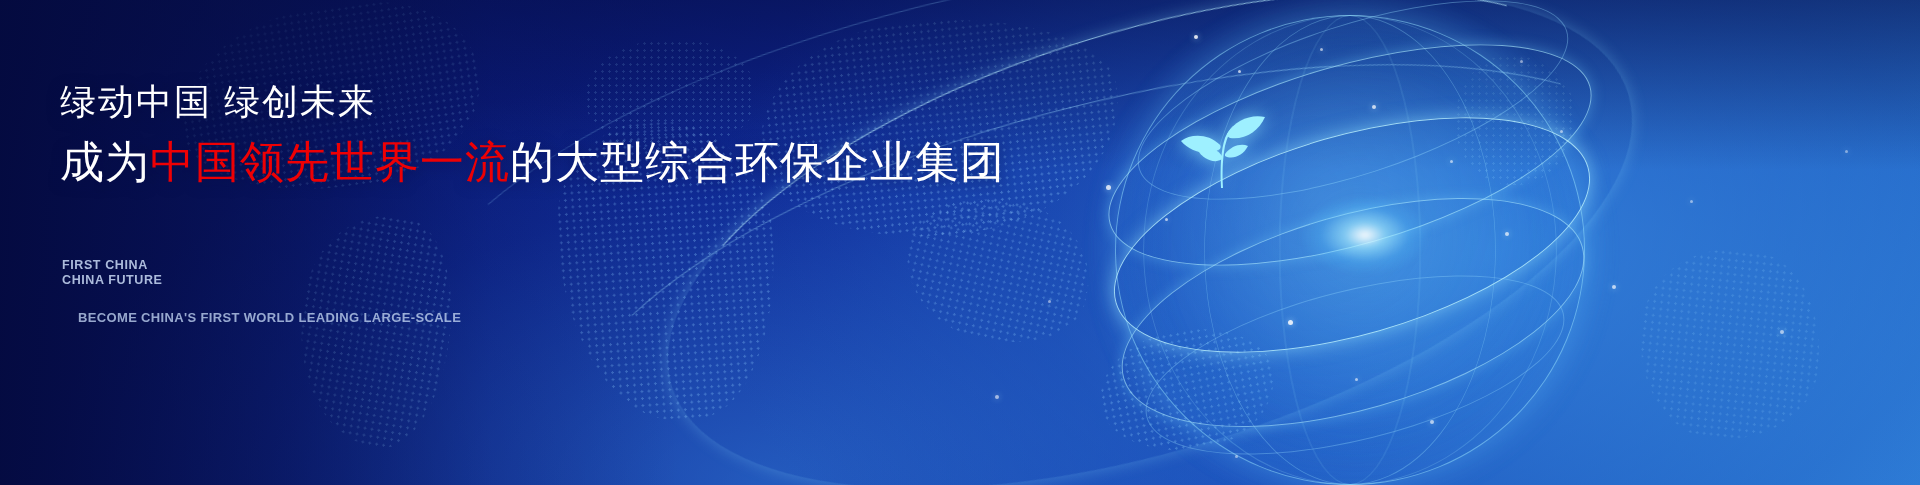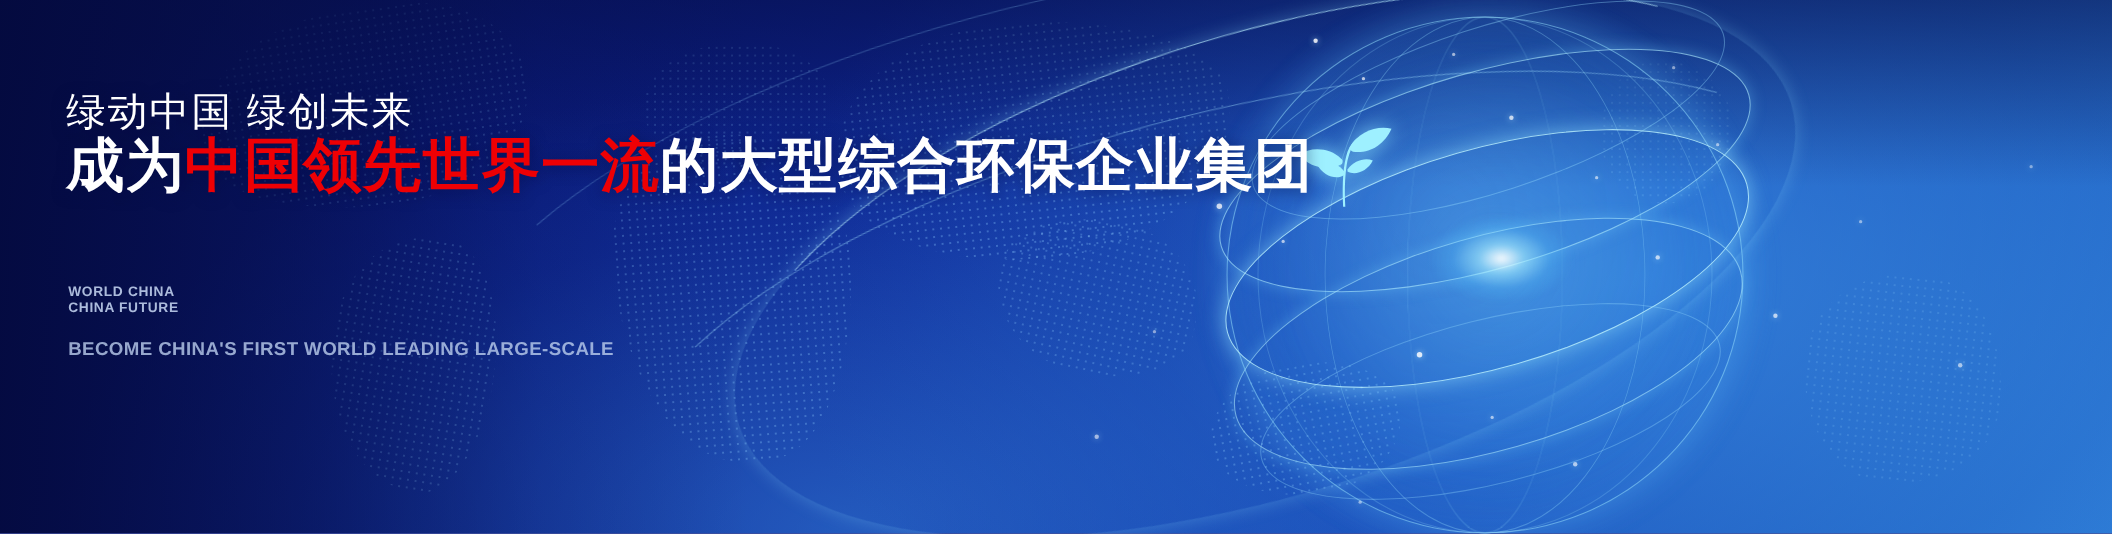--- a/index.html
+++ b/index.html
@@ -152,35 +152,35 @@
   
   .copy { position:absolute; left:60px; top:0; width:1000px; height:100%; }
 
   .headline1 {
     position:absolute; left:0; top:78px;
     font-size:36px; font-weight:300; letter-spacing:2px;
     color:#ffffff; white-space:nowrap;
     text-shadow:0 2px 14px rgba(0,12,70,0.55);
   }
   .headline2 {
-    position:absolute; left:0; top:115px;
-    font-size:53px; font-weight:700; letter-spacing:1px;
+    position:absolute; left:0; top:133px;
+    font-size:44px; font-weight:400; letter-spacing:1px;
     color:#ffffff; white-space:nowrap;
     text-shadow:0 2px 14px rgba(0,12,70,0.55);
   }
   .hl-red { color:#ee0004; }
 
   .sub-en {
     position:absolute; left:2px; top:258px;
     font-size:12.5px; font-weight:bold; letter-spacing:0.6px;
     line-height:15px; color:rgba(196,212,240,0.88);
   }
   .tagline-en {
-    position:absolute; left:2px; top:310px;
-    font-size:17px; font-weight:bold; letter-spacing:0.35px;
+    position:absolute; left:18px; top:310px;
+    font-size:13px; font-weight:bold; letter-spacing:0.35px;
     line-height:15px; color:rgba(188,206,238,0.80);
   }
 </style>
 </head>
 <body>
 
 <div class="banner">
 
   <div class="map-dots"></div>
   <div class="continent c-na"></div>
@@ -250,21 +250,21 @@
   <div class="dot" style="left:1235px;top:455px;width:3px;height:3px;opacity:.5"></div>
   <div class="dot" style="left:1520px;top:60px;width:3px;height:3px;opacity:.5"></div>
 
   <div class="copy">
 
     <div class="headline1">绿动中国  绿创未来</div>
 
     <div class="headline2"><span>成为</span><span class="hl-red">中国领先世界一流</span><span>的大型综合环保企业集团</span></div>
 
     <div class="sub-en">
-      <div>WORLD CHINA</div>
+      <div>FIRST CHINA</div>
       <div>CHINA FUTURE</div>
     </div>
 
     <div class="tagline-en">
       <div>BECOME CHINA'S FIRST WORLD LEADING LARGE-SCALE</div>
     </div>
 
   </div>
 </div>
 

